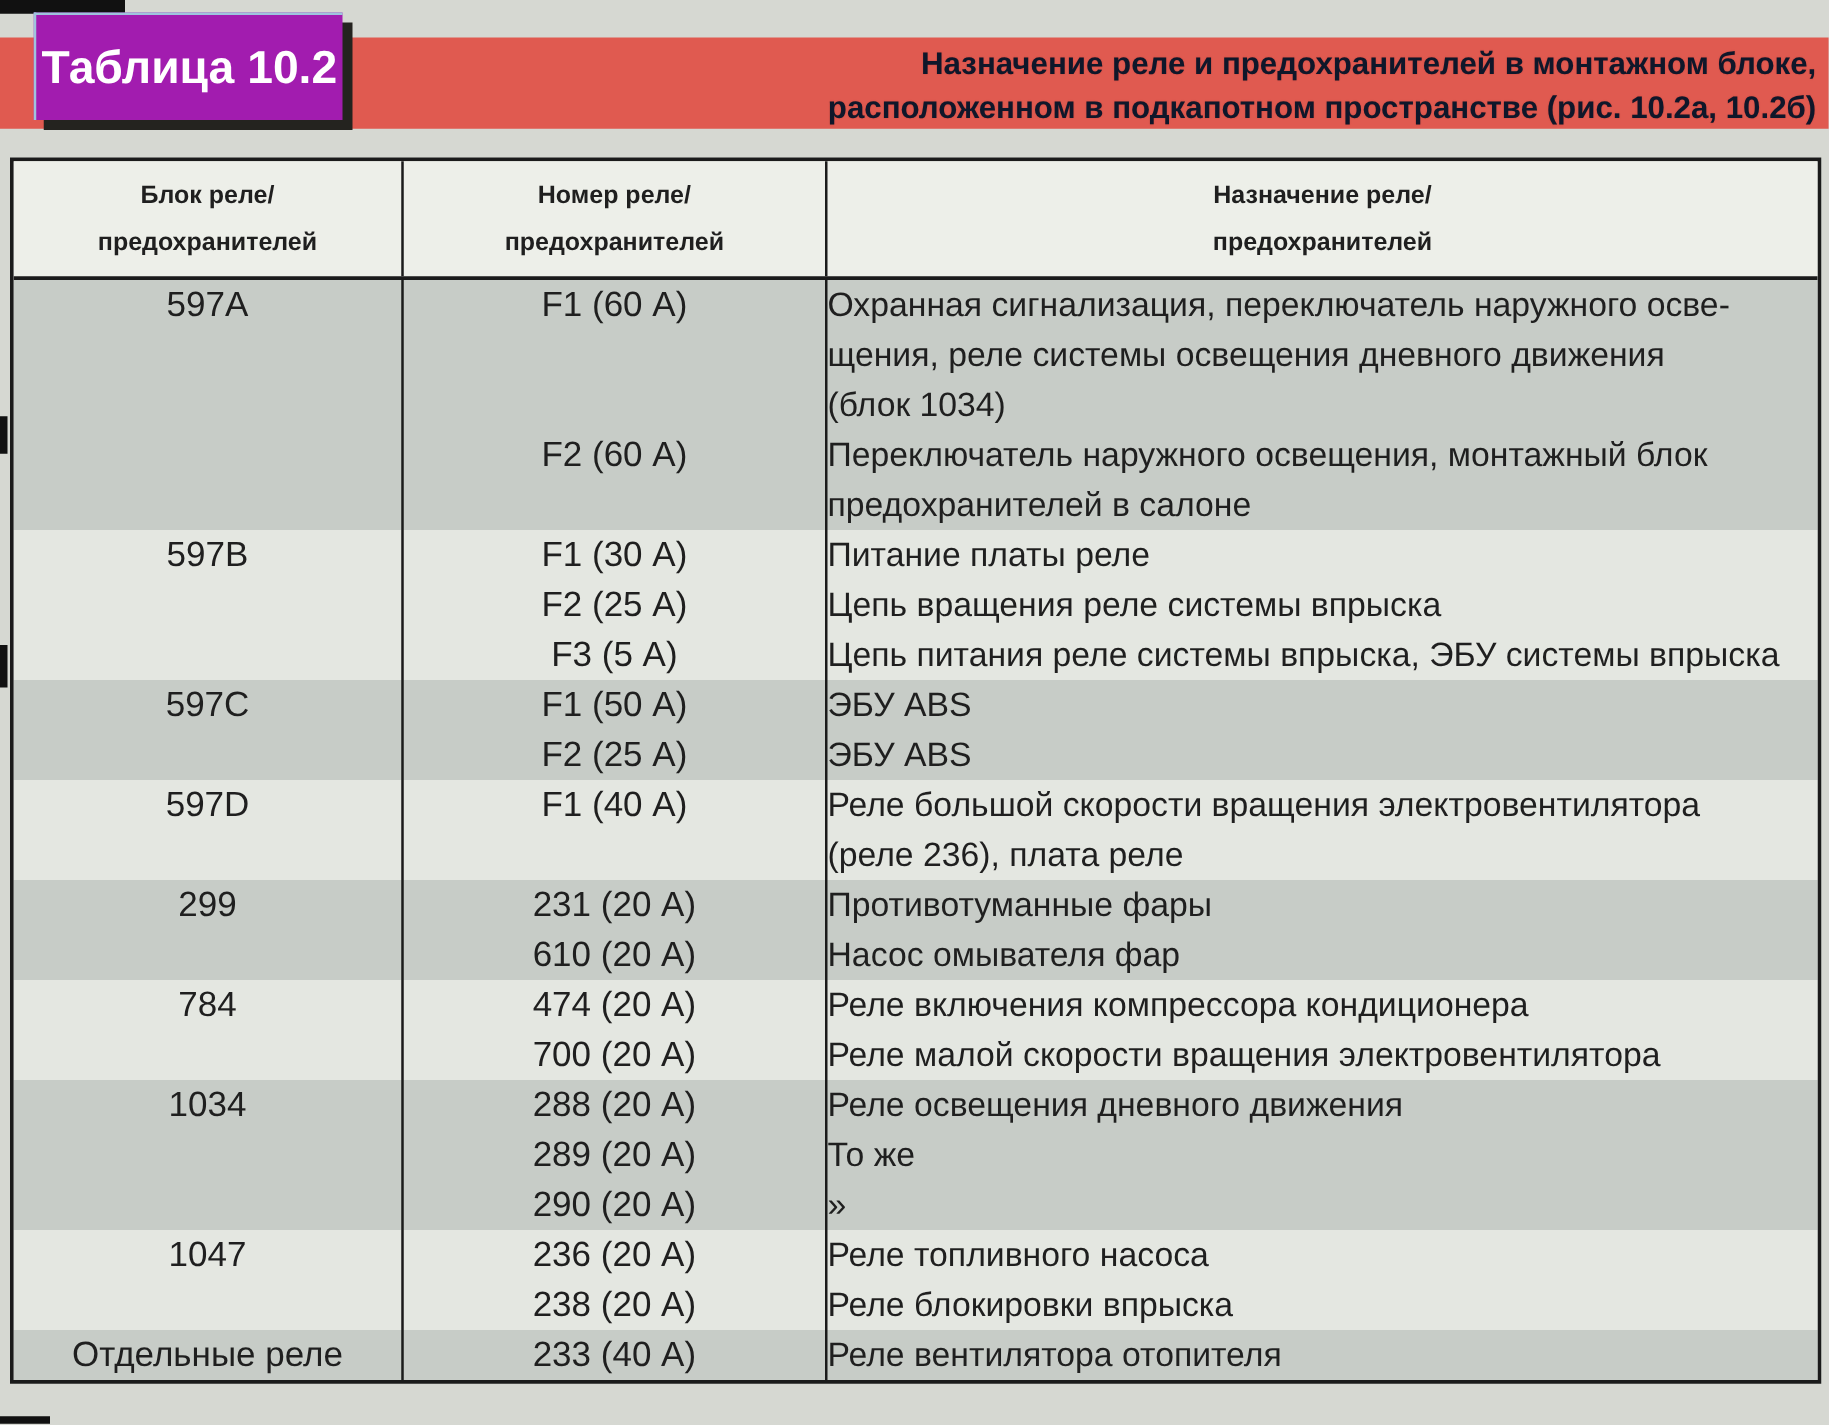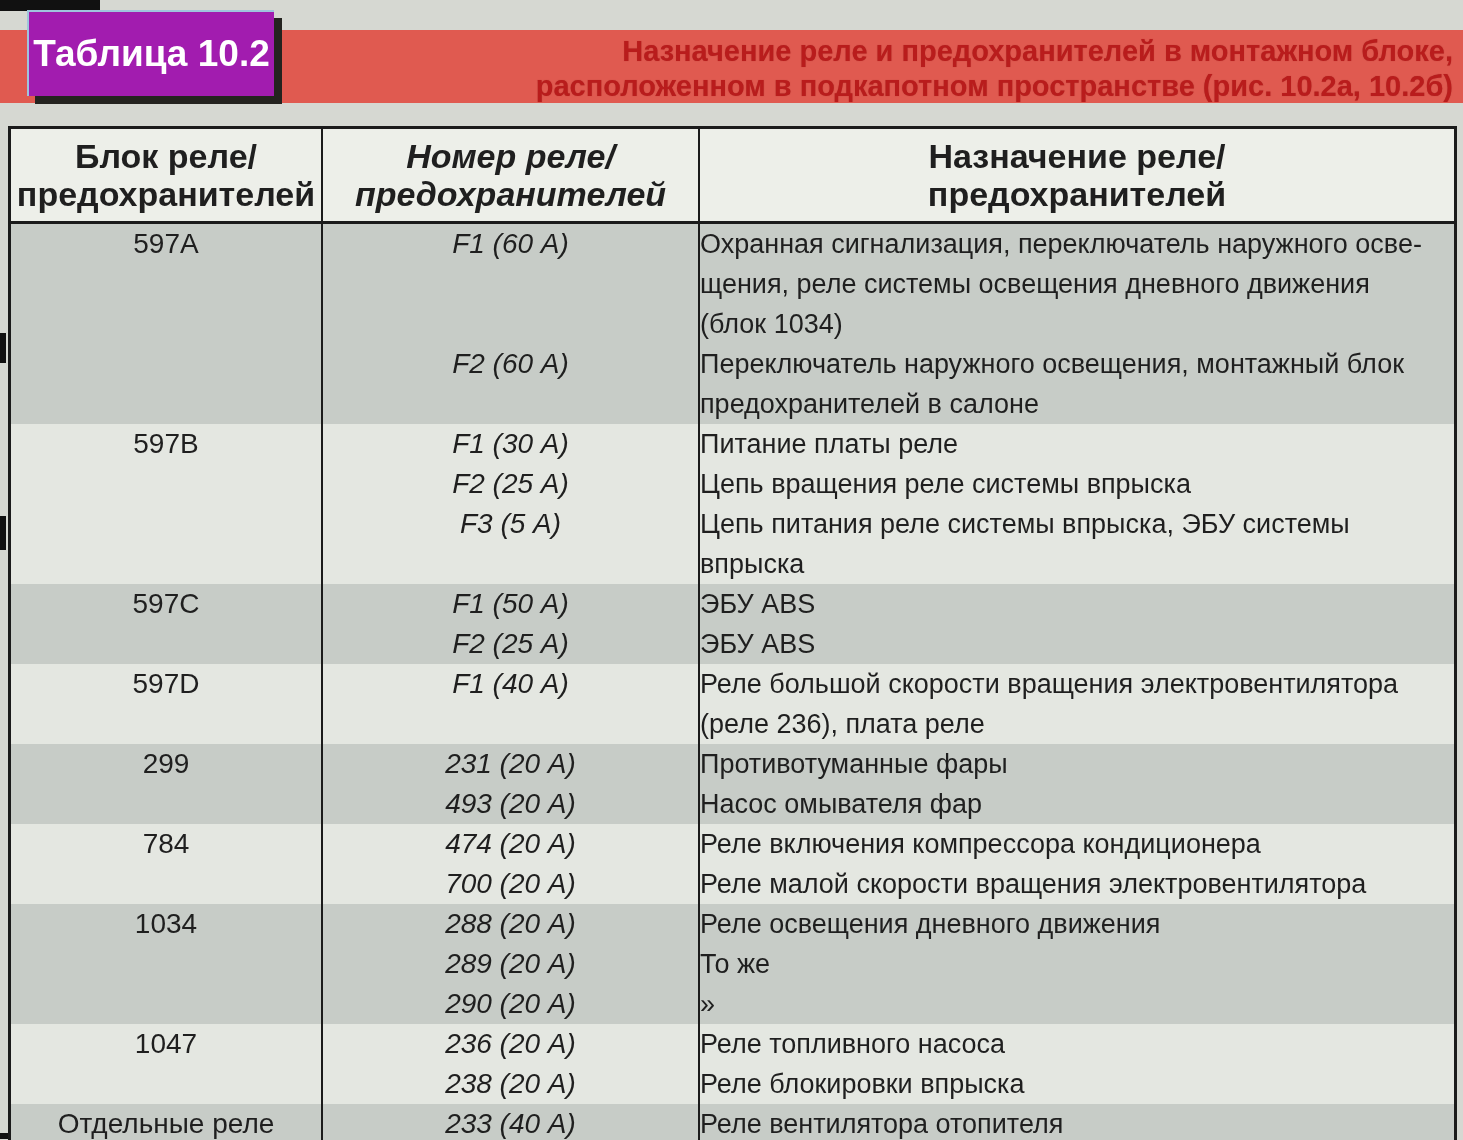--- a/index.html
+++ b/index.html
@@ -25,22 +25,22 @@
   }
 
   
   .banner-band {
     position: absolute; left: 0; top: 30px; right: 0; height: 73px;
     background: #e05a50;
   }
   .banner-title {
     position: absolute; left: 300px; top: 34px; right: 10px;
     text-align: right;
-    font-weight: bold; font-size: 29px; line-height: 35px;
-    color: #b91c1c; white-space: pre-line;
+    font-weight: bold; font-size: 25px; line-height: 35px;
+    color: #0f172a; white-space: pre-line;
     text-shadow: 0 0 1px rgba(120,30,25,0.4);
   }
   .banner-tag {
     position: absolute; left: 27px; top: 10px; width: 245px; height: 84px;
     background: #a21caf;
     border-top: 2px solid #9fc4dd; border-left: 2px solid #9fc4dd;
     box-shadow: 8px 8px 0 #24231f;
     display: flex; align-items: center; justify-content: center;
     font-weight: bold; font-size: 37px; color: #ffffff;
   }
@@ -55,25 +55,25 @@
   .thead {
     display: flex;
     background: #edefe9;
     border-bottom: 3px solid #1b1b1b;
   }
   .thead .hcell {
     box-sizing: border-box;
     min-height: 92px;
     display: flex; align-items: center; justify-content: center;
     text-align: center;
-    font-weight: bold; font-size: 34px; line-height: 38px;
+    font-weight: bold; font-size: 20px; line-height: 38px;
     white-space: pre-line;
   }
   .c1 { width: 312px; border-right: 2px solid #1b1b1b; }
-  .c2 { width: 377px; border-right: 2px solid #1b1b1b; font-style: italic; }
+  .c2 { width: 339px; border-right: 2px solid #1b1b1b; }
   .c3 { flex: 1; }
 
   .trow { display: flex; position: relative; }
   .trow.shade-gray  { background: #c7ccc7; }
   .trow.shade-light { background: #e4e7e1; justify-content: flex-end; }
   .trow .cell {
     box-sizing: border-box;
     font-size: 28px; line-height: 40px;
     padding: 0;
   }
@@ -162,21 +162,21 @@
       <div class="cell c3">Реле большой скорости вращения электровентилятора
 (реле 236), плата реле</div>
     </div>
         <div class="trow shade-gray">
       <div class="cell c1">299</div>
       <div class="cell c2">231 (20 А)</div>
       <div class="cell c3">Противотуманные фары</div>
     </div>
         <div class="trow shade-gray">
       <div class="cell c1"></div>
-      <div class="cell c2">493 (20 А)</div>
+      <div class="cell c2">610 (20 А)</div>
       <div class="cell c3">Насос омывателя фар</div>
     </div>
         <div class="trow shade-light">
       <div class="cell c1">784</div>
       <div class="cell c2">474 (20 А)</div>
       <div class="cell c3">Реле включения компрессора кондиционера</div>
     </div>
         <div class="trow shade-light">
       <div class="cell c1"></div>
       <div class="cell c2">700 (20 А)</div>

